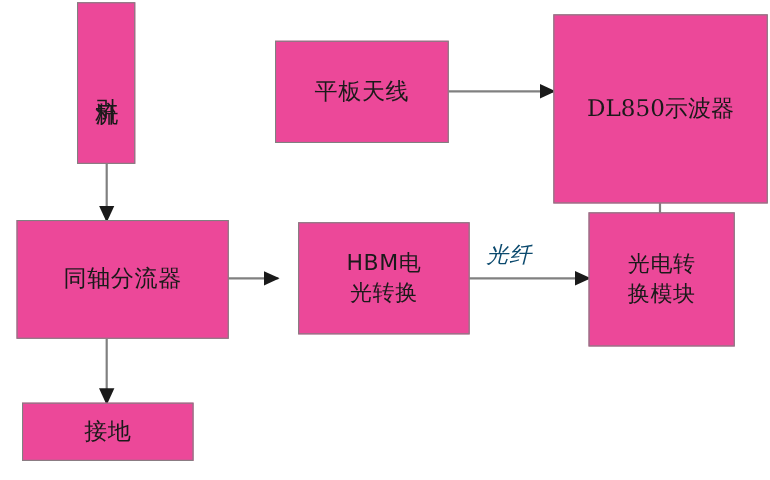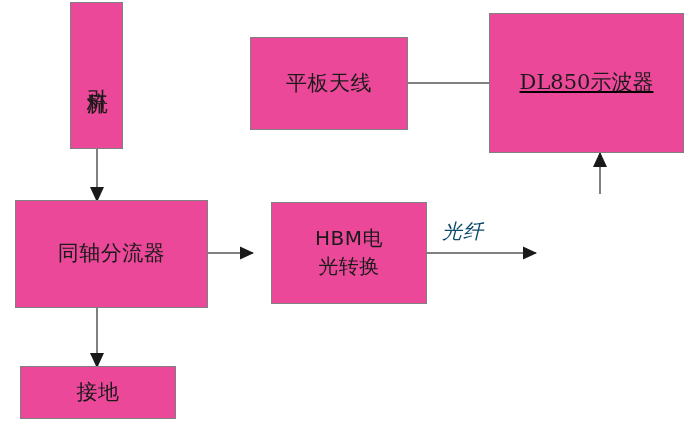--- a/index.html
+++ b/index.html
@@ -76,21 +76,21 @@
 
   #node-oe-module {
     left: 535px; top: 193px; width: 133px; height: 122px;
   }
   #node-oe-module .node-label {
     font-size: 20px;
     line-height: 1.38;
   }
 
   #node-oscilloscope {
-    left: 489px; top: 13px; width: 195px; height: 140px; text-decoration: underline;
+    left: 503px; top: 13px; width: 195px; height: 172px;
   }
   #node-oscilloscope .node-label {
     font-family: "DejaVu Serif", "Liberation Serif", serif;
     font-size: 21px;
     letter-spacing: 0px;
   }
 
   
   .edge-label {
     position: absolute;
@@ -148,20 +148,24 @@
 
   <div class="node" id="node-flat-antenna">
     <span class="node-label">平板天线</span>
   </div>
 
   <div class="node" id="node-hbm-converter">
     <span class="node-label">HBM电
 光转换</span>
   </div>
 
+  <div class="node" id="node-oe-module">
+    <span class="node-label">光电转
+换模块</span>
+  </div>
 
   <div class="node" id="node-oscilloscope">
     <span class="node-label">DL850示波器</span>
   </div>
 
   <span class="edge-label" id="edge-label-fiber">光纤</span>
 
 </div>
 
 </body></html>

